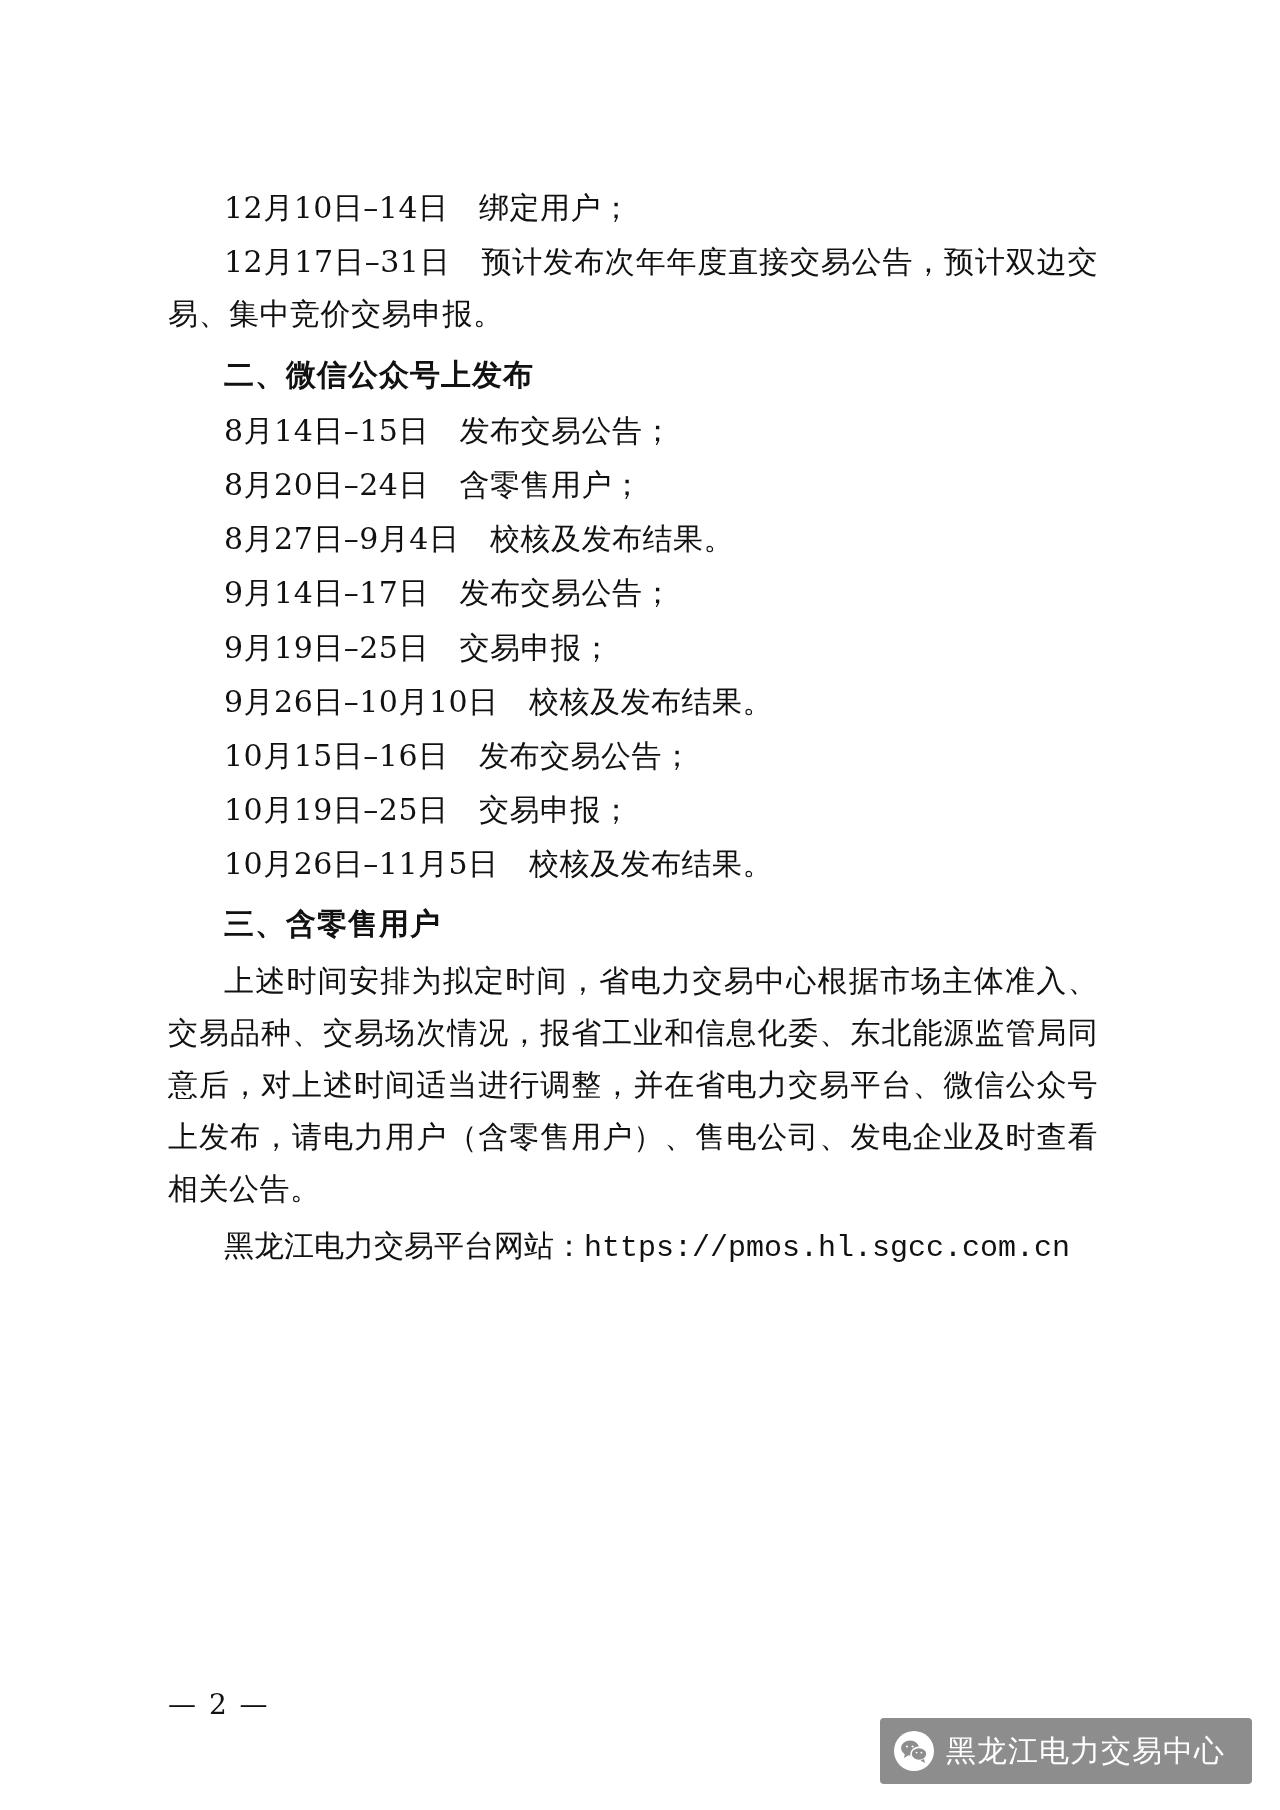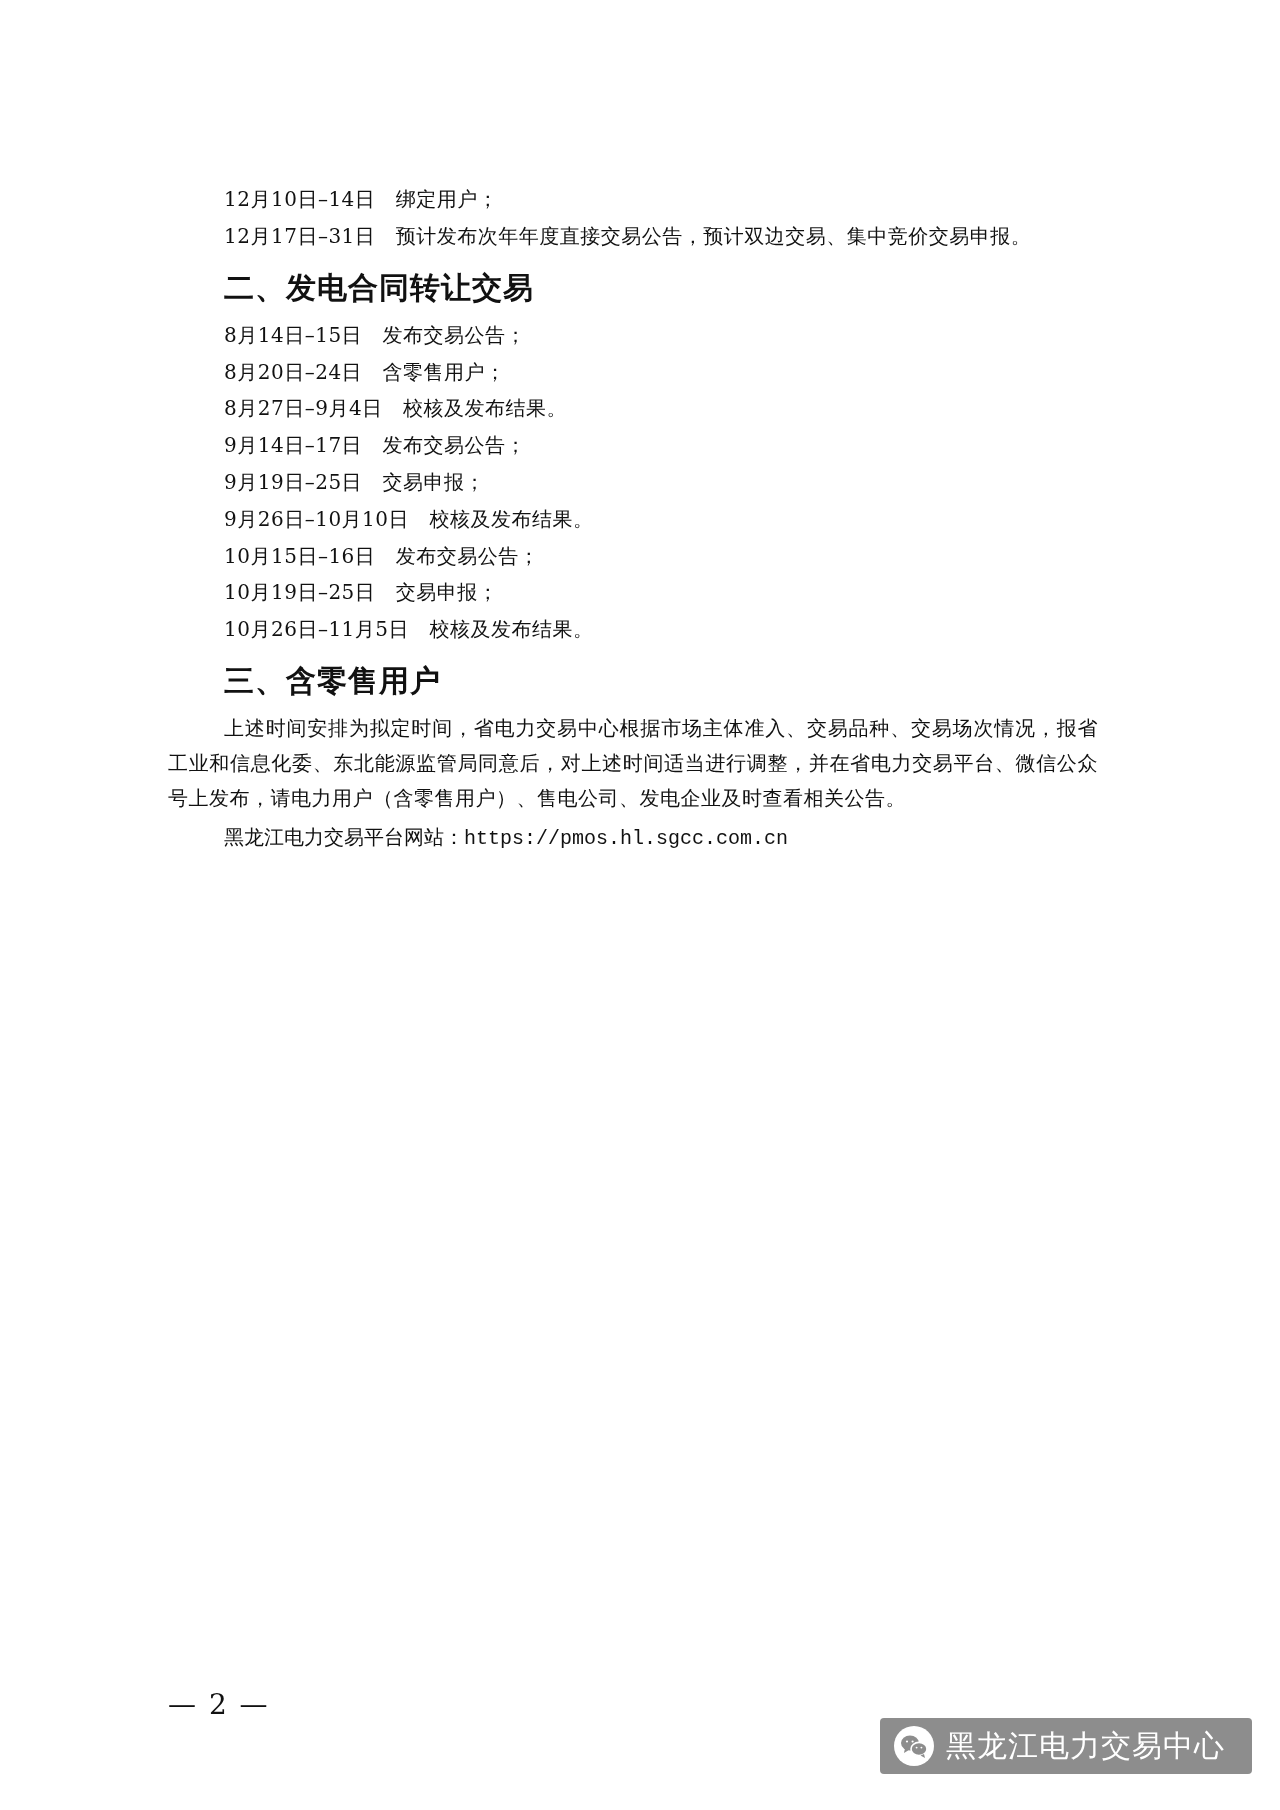--- a/index.html
+++ b/index.html
@@ -22,21 +22,21 @@
     height: 1810px;
   }
   .content {
     position: absolute;
     left: 168px;
     top: 182px;
     width: 930px;
   }
   
   .para {
-    font-size: 20px;
+    font-size: 30px;
     line-height: 1.74;
     margin: 0 0 6px 0;
     text-indent: 56px;
     letter-spacing: 0.5px;
     text-align: justify;
     font-family: "DejaVu Serif", "Liberation Serif", serif;
   }
   .para.tight {
     margin-bottom: 2px;
   }
@@ -56,21 +56,21 @@
     font-size: 28px;
     letter-spacing: 2px;
     color: #111;
     font-family: "DejaVu Serif", "Liberation Serif", serif;
   }
   .wechat-badge {
     position: absolute;
     left: 880px;
     top: 1718px;
     width: 372px;
-    height: 56px;
+    height: 66px;
     background: #8d8d8d;
     border-radius: 4px;
     display: flex;
     align-items: center;
     padding-left: 14px;
     box-sizing: border-box;
     overflow: hidden;
   }
   .wechat-badge .wx-icon {
     width: 40px;
@@ -100,21 +100,21 @@
 </style>
 </head>
 <body>
 
 <div class="page">
   <div class="content">
 
     <p class="para tight">12月10日–14日　绑定用户；</p>
     <p class="para">12月17日–31日　预计发布次年年度直接交易公告，预计双边交易、集中竞价交易申报。</p>
 
-    <p class="heading">二、发电合同转让交易</p>
+    <p class="heading">二、微信公众号上发布</p>
 
     <p class="para tight">8月14日–15日　发布交易公告；</p>
     <p class="para tight">8月20日–24日　含零售用户；</p>
     <p class="para tight">8月27日–9月4日　校核及发布结果。</p>
     <p class="para tight">9月14日–17日　发布交易公告；</p>
     <p class="para tight">9月19日–25日　交易申报；</p>
     <p class="para tight">9月26日–10月10日　校核及发布结果。</p>
     <p class="para tight">10月15日–16日　发布交易公告；</p>
     <p class="para tight">10月19日–25日　交易申报；</p>
     <p class="para tight">10月26日–11月5日　校核及发布结果。</p>

